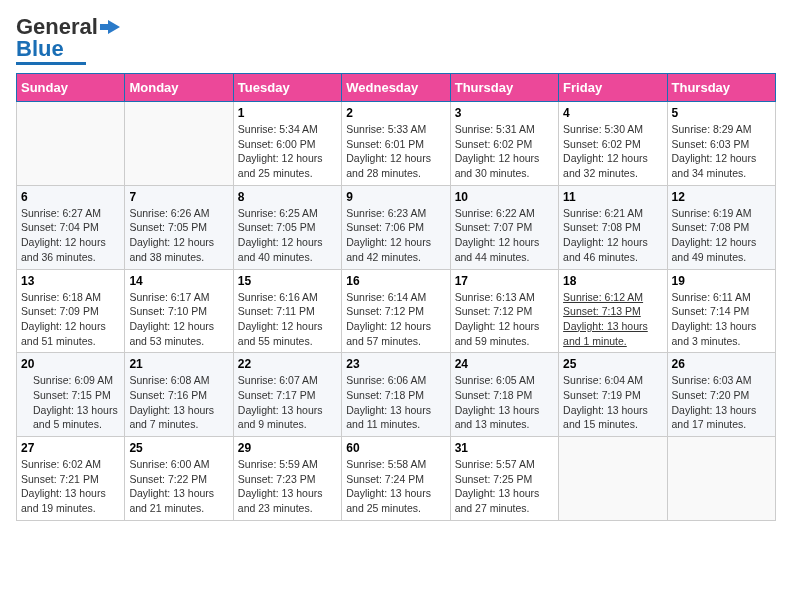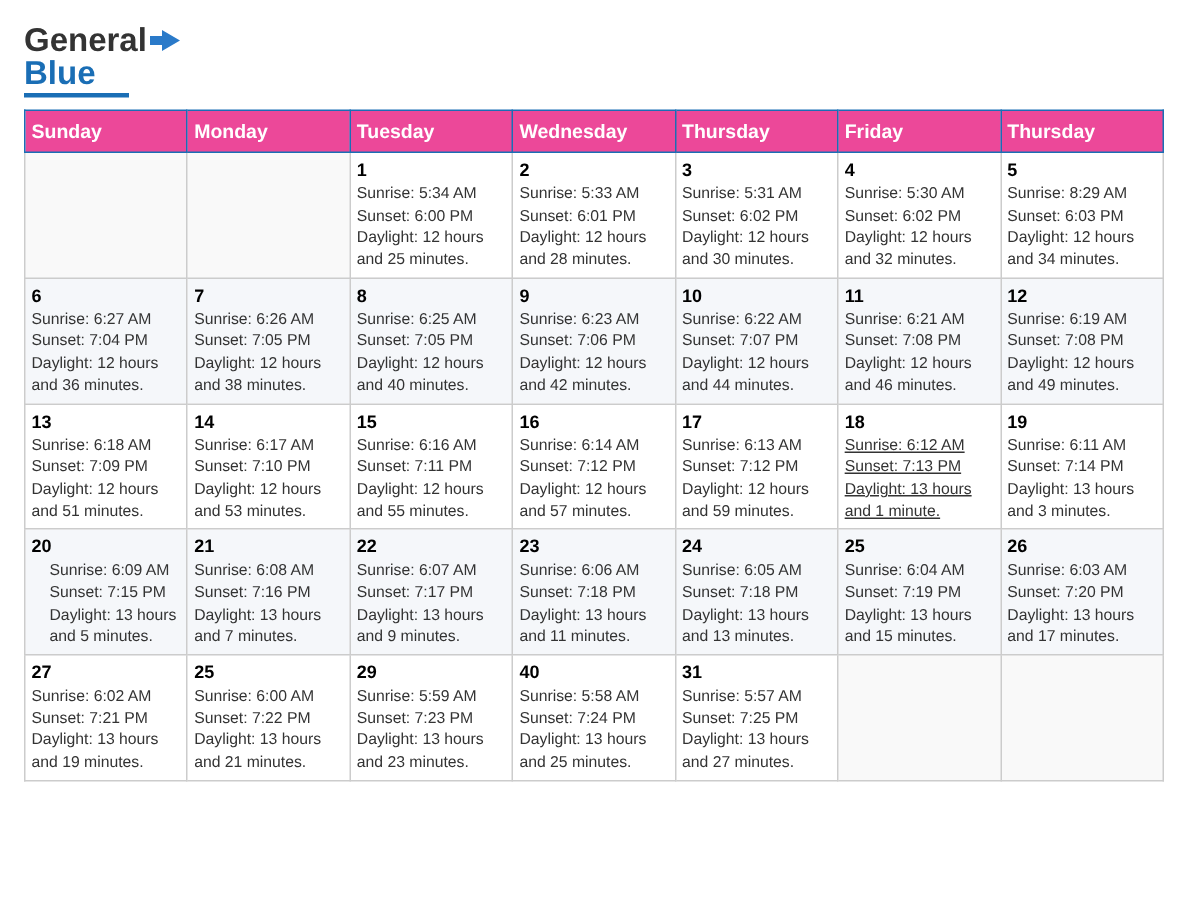--- a/index.html
+++ b/index.html
@@ -335,21 +335,21 @@
 and 21 minutes.</div>
         </td>
         <td>
           <span class="day-num">29</span>
           <div class="day-info" style="white-space: pre-line;">Sunrise: 5:59 AM
 Sunset: 7:23 PM
 Daylight: 13 hours
 and 23 minutes.</div>
         </td>
         <td>
-          <span class="day-num">40</span>
+          <span class="day-num">60</span>
           <div class="day-info" style="white-space: pre-line;">Sunrise: 5:58 AM
 Sunset: 7:24 PM
 Daylight: 13 hours
 and 25 minutes.</div>
         </td>
         <td>
           <span class="day-num">31</span>
           <div class="day-info" style="white-space: pre-line;">Sunrise: 5:57 AM
 Sunset: 7:25 PM
 Daylight: 13 hours

